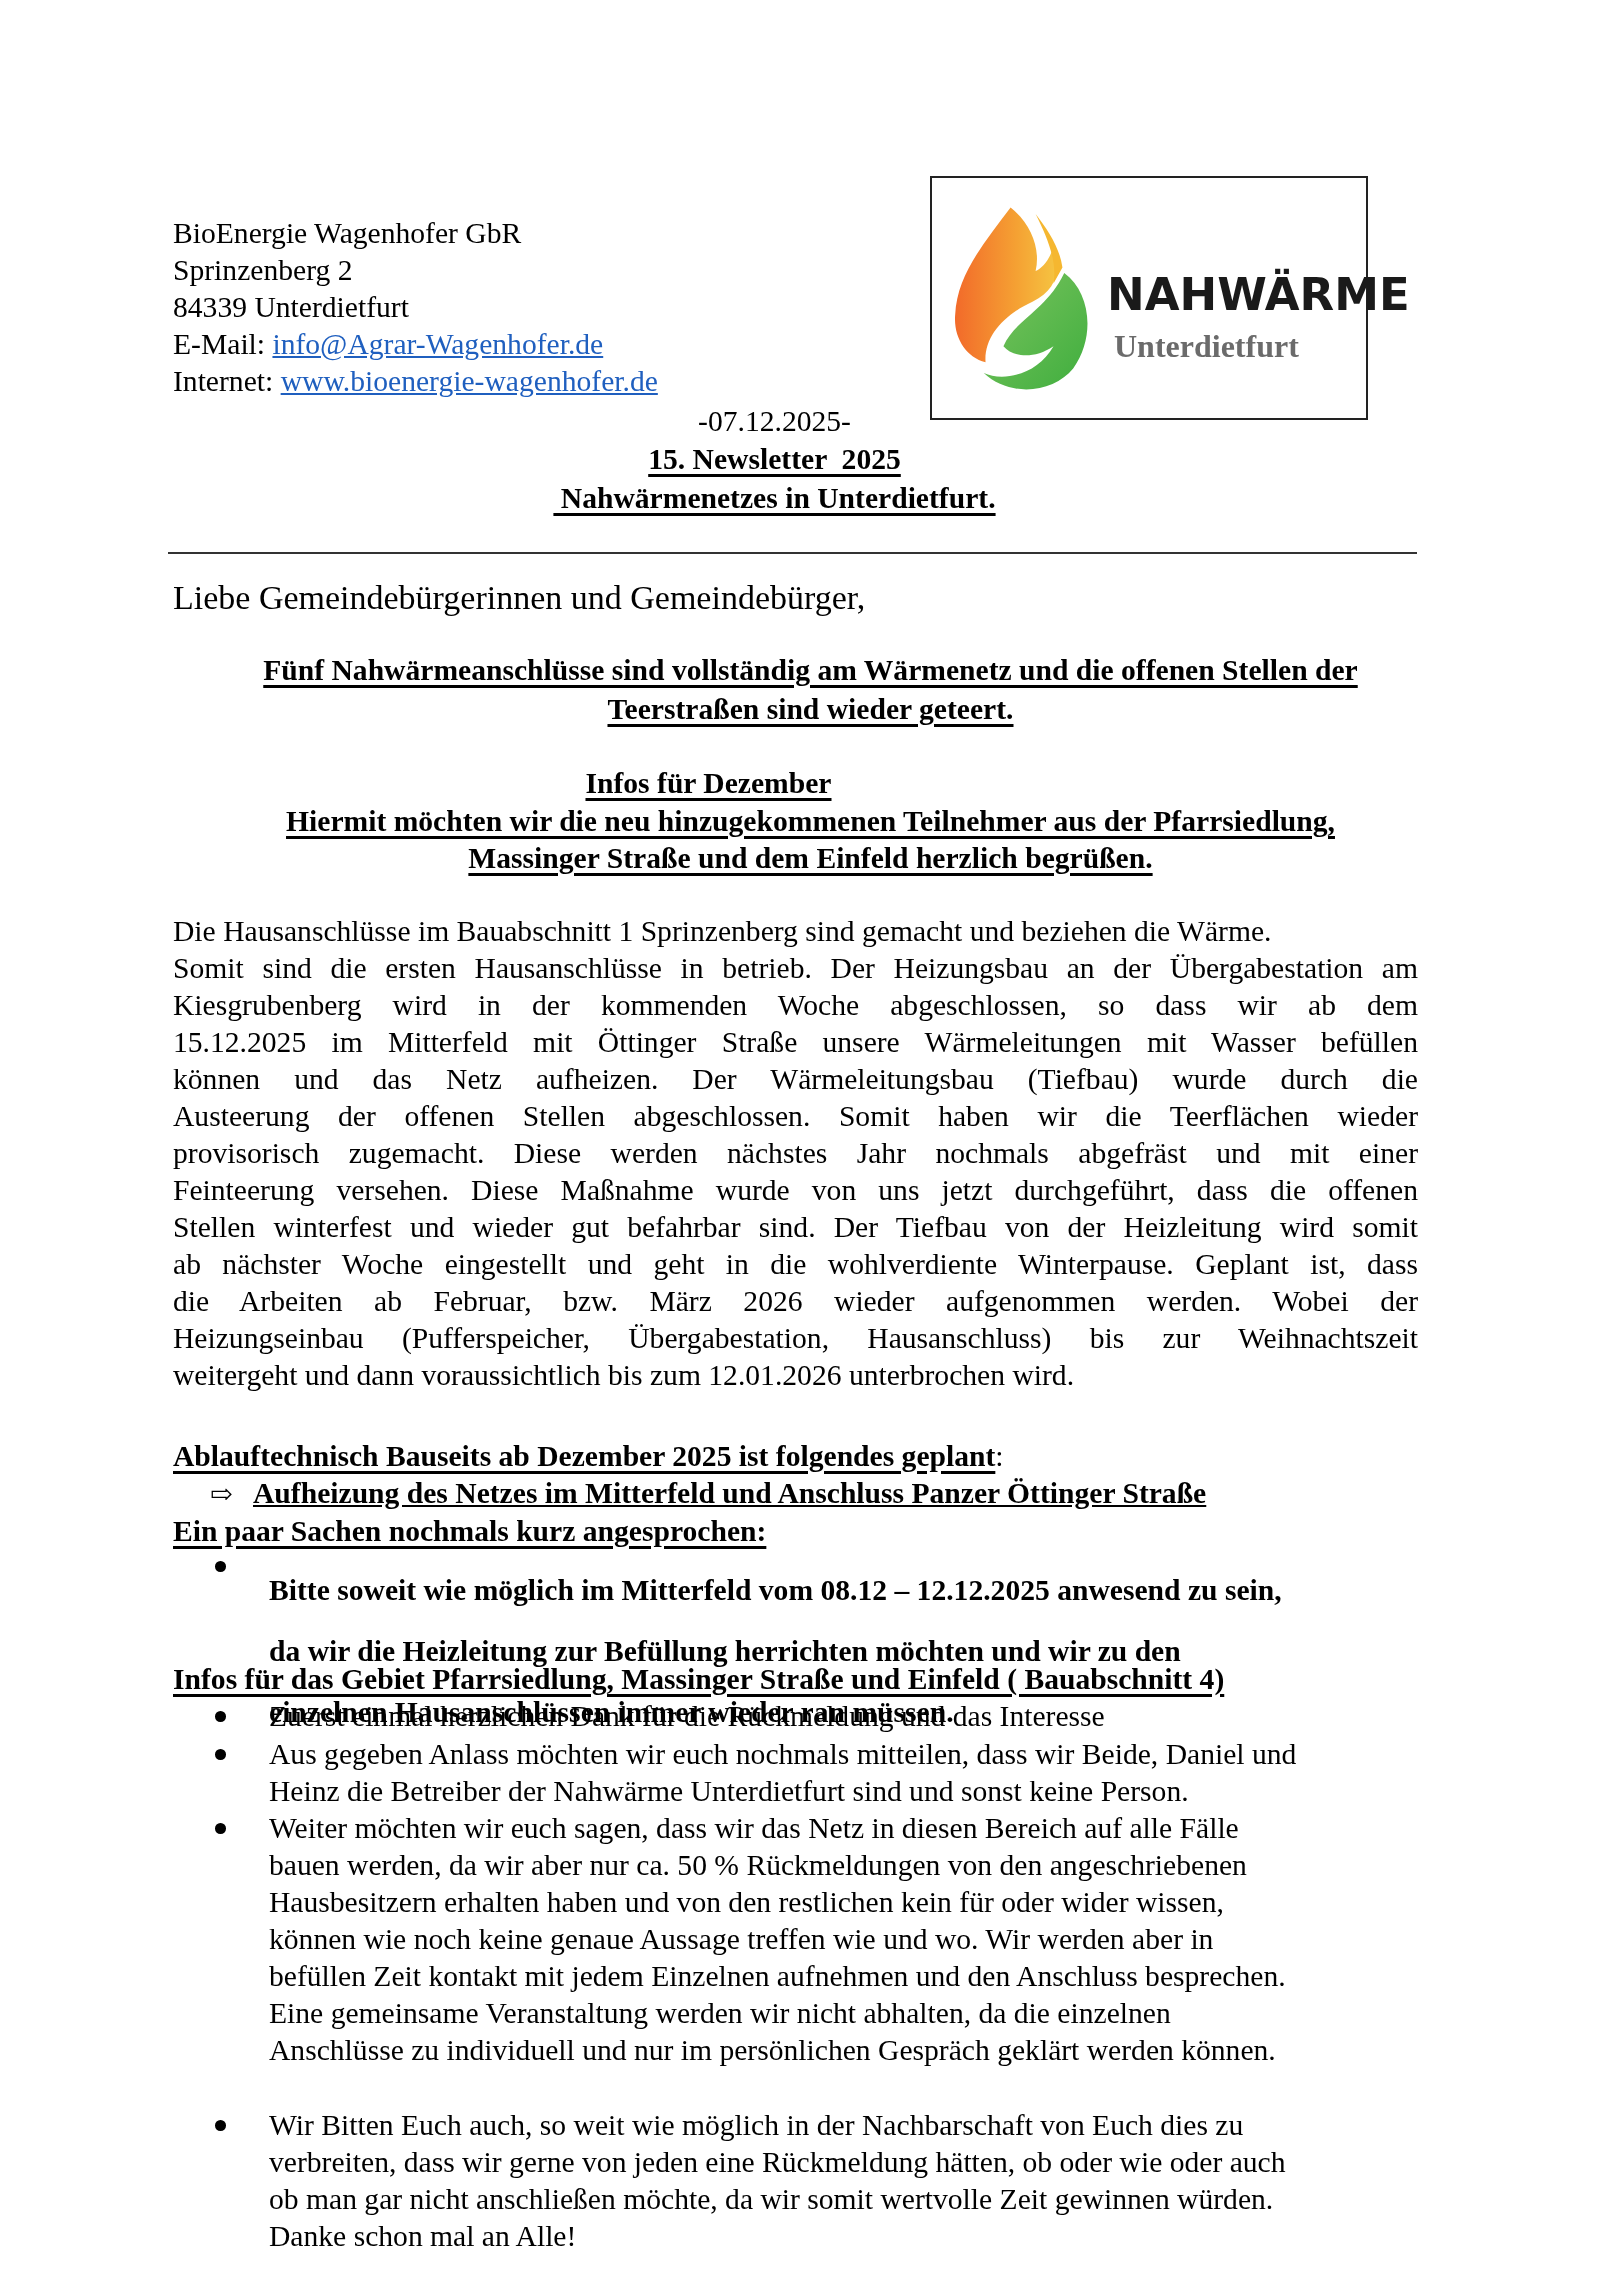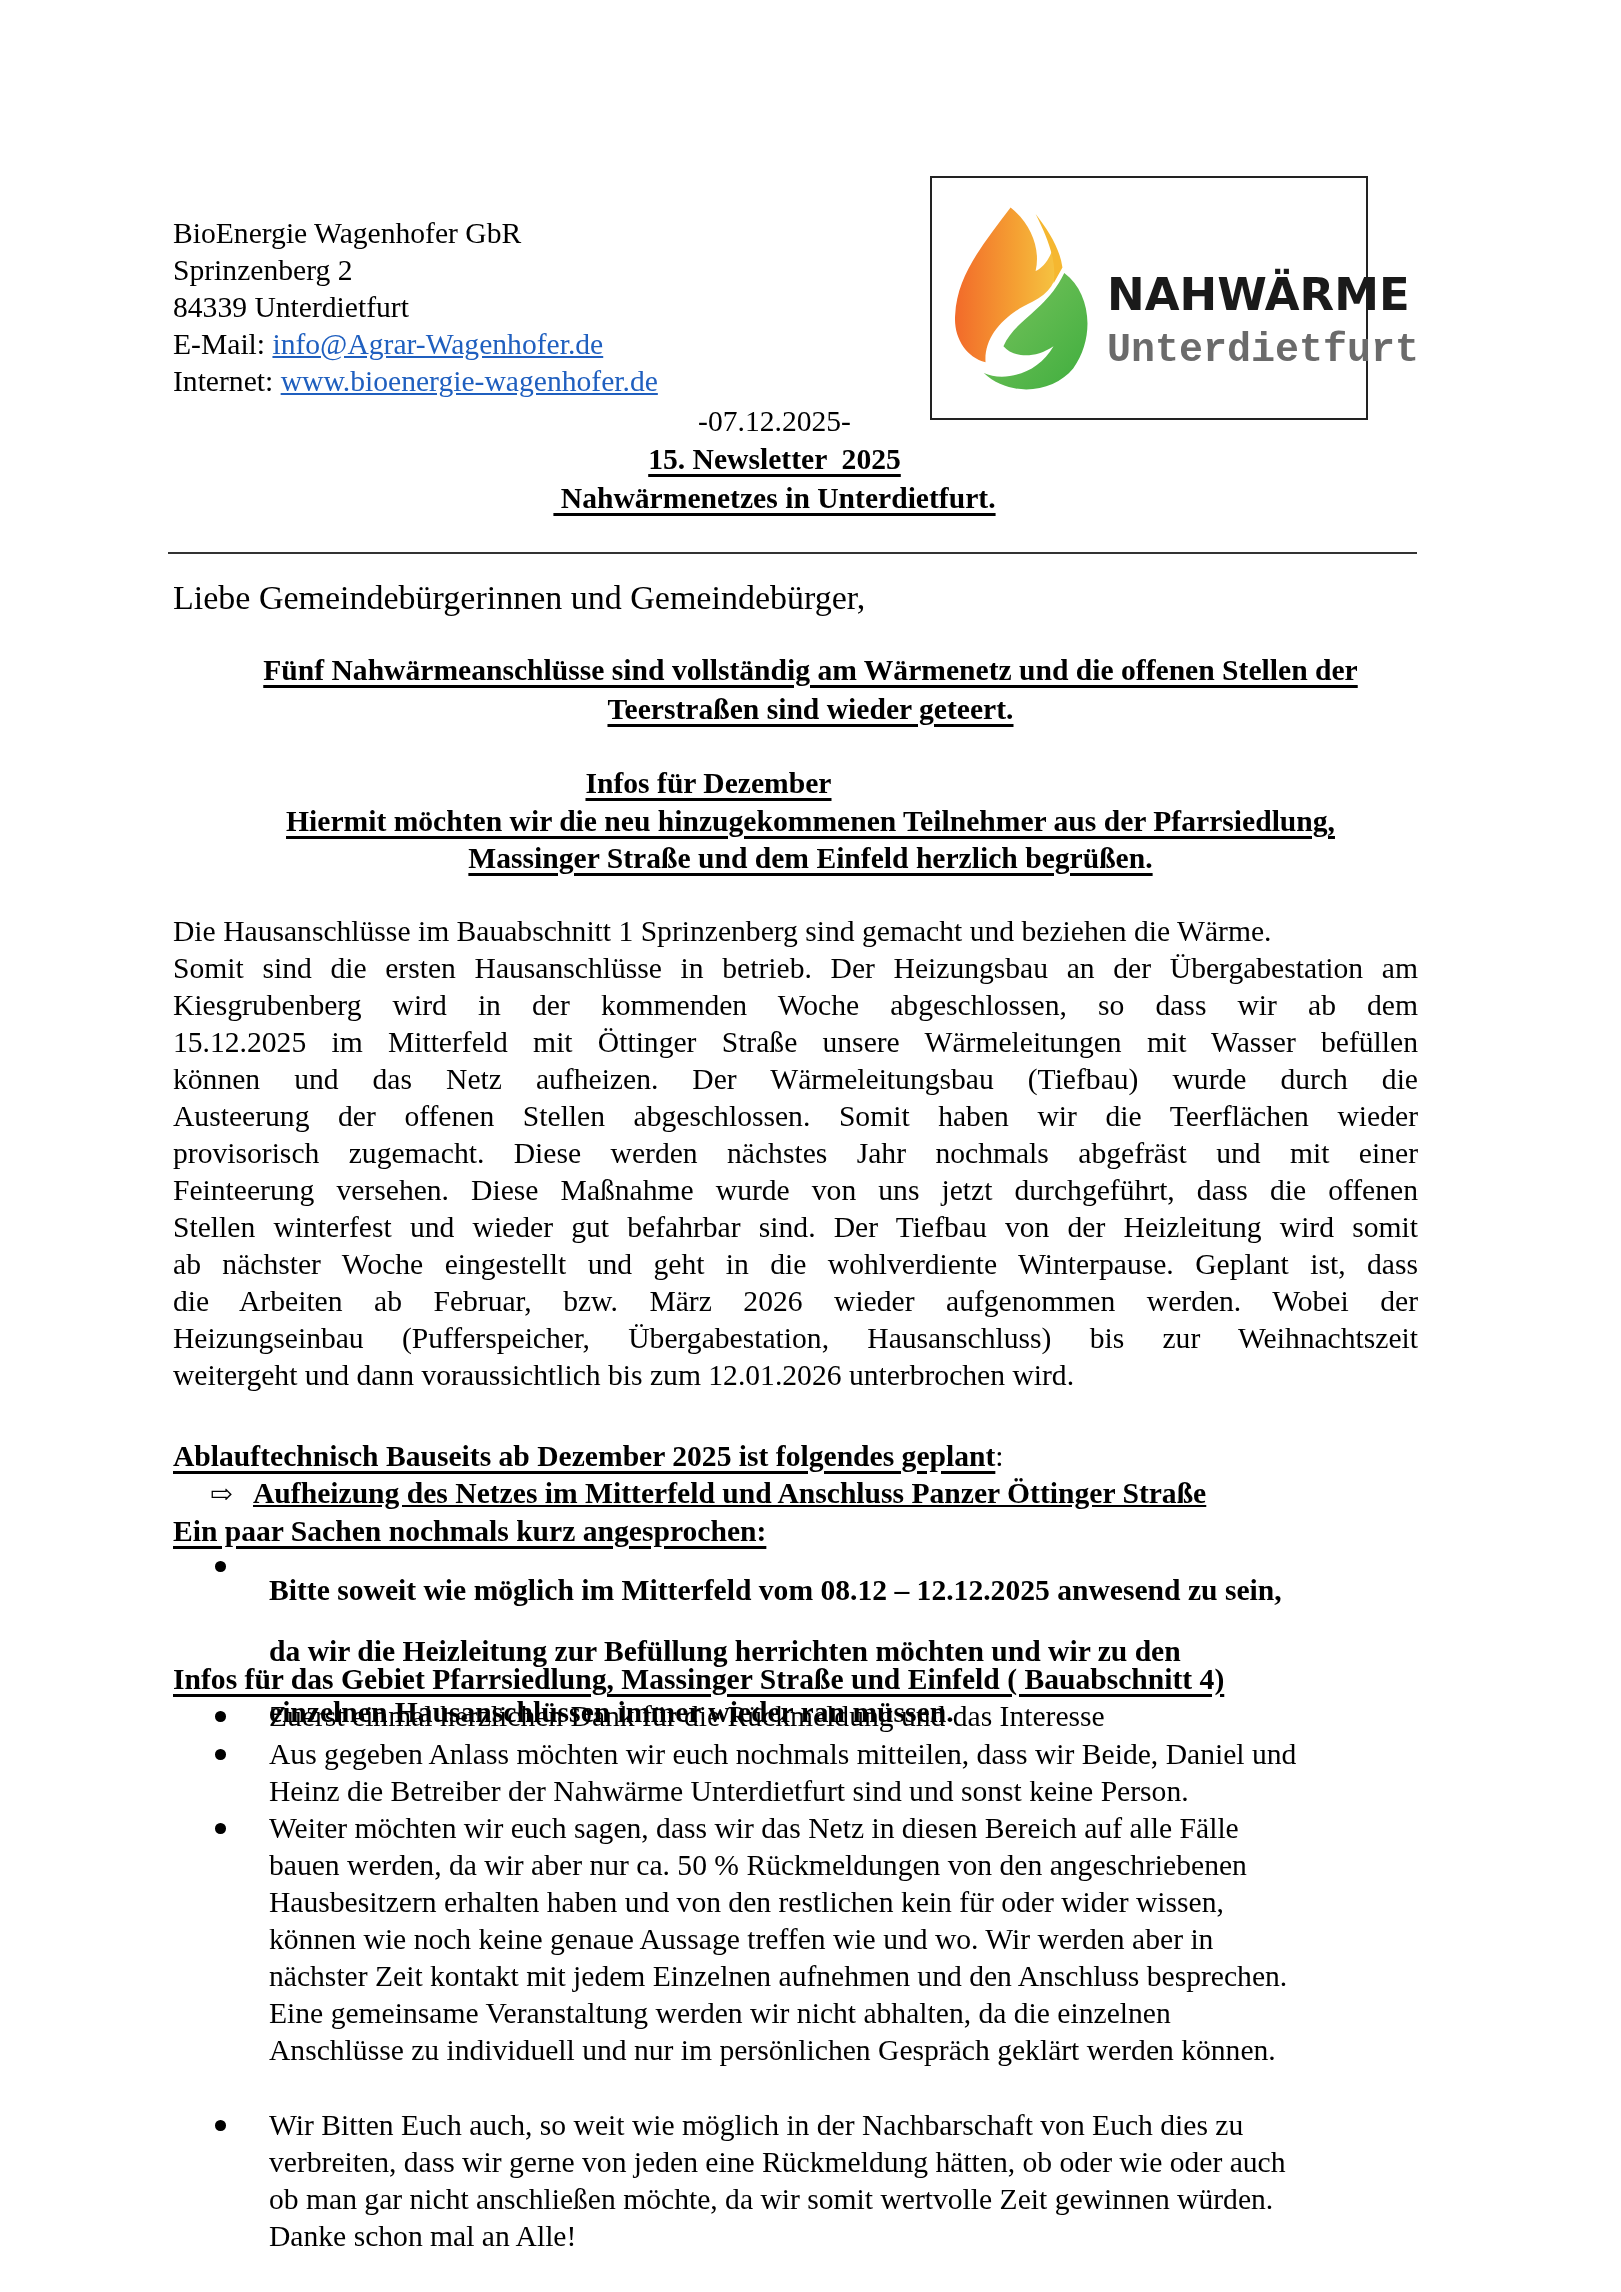--- a/index.html
+++ b/index.html
@@ -23,23 +23,23 @@
     left: 930px; top: 176px; width: 438px; height: 244px;
     border: 2.7px solid #222; box-sizing: border-box; background: #fff;
   }
   #logo-svg { position: absolute; left: 16px; top: 25px; }
   #logo-title {
     position: absolute; left: 175px; top: 90px;
     font-family: "DejaVu Sans", sans-serif; font-weight: bold;
     font-size: 45px; letter-spacing: 0px; color: #1a1a1a;
   }
   #logo-sub {
-    position: absolute; left: 175px; top: 150px;
-    font-family: Liberation Mono, monospace; font-weight: bold;
-    font-size: 40px; color: #6b6b6b;
+    position: absolute; left: 182px; top: 150px;
+    font-family: Liberation Serif, serif; font-weight: bold;
+    font-size: 32px; color: #6b6b6b;
   }
 
   
   .title-block { left: 0; width: 1621px; text-align: center; }
   #date { top: 403px; font-size: 29.6px; line-height: 36px; left: -36px; }
   #nl-title { top: 441px; font-size: 29.6px; line-height: 36px; font-weight: bold; left: -36px; }
   #nl-sub { top: 480px; font-size: 29.6px; line-height: 36px; font-weight: bold; left: -36px; }
 
   #rule { left: 168px; top: 552px; width: 1249px; height: 0; border-top: 2.7px solid #333; }
 
@@ -180,21 +180,21 @@
     </div>
   </div>
 
   <div id="b4" class="bullet-row">
     <span class="bullet-dot"></span>
     <div class="bullet-text">
       <div>Weiter möchten wir euch sagen, dass wir das Netz in diesen Bereich auf alle Fälle</div>
       <div>bauen werden, da wir aber nur ca. 50 % Rückmeldungen von den angeschriebenen</div>
       <div>Hausbesitzern erhalten haben und von den restlichen kein für oder wider wissen,</div>
       <div>können wie noch keine genaue Aussage treffen wie und wo. Wir werden aber in</div>
-      <div>nächster Zeit kontakt mit jedem Einzelnen aufnehmen und den Anschluss besprechen.</div>
+      <div>befüllen Zeit kontakt mit jedem Einzelnen aufnehmen und den Anschluss besprechen.</div>
       <div>Eine gemeinsame Veranstaltung werden wir nicht abhalten, da die einzelnen</div>
       <div>Anschlüsse zu individuell und nur im persönlichen Gespräch geklärt werden können.</div>
     </div>
   </div>
 
   <div id="b5" class="bullet-row">
     <span class="bullet-dot"></span>
     <div class="bullet-text">
       <div>Wir Bitten Euch auch, so weit wie möglich in der Nachbarschaft von Euch dies zu</div>
       <div>verbreiten, dass wir gerne von jeden eine Rückmeldung hätten, ob oder wie oder auch</div>

